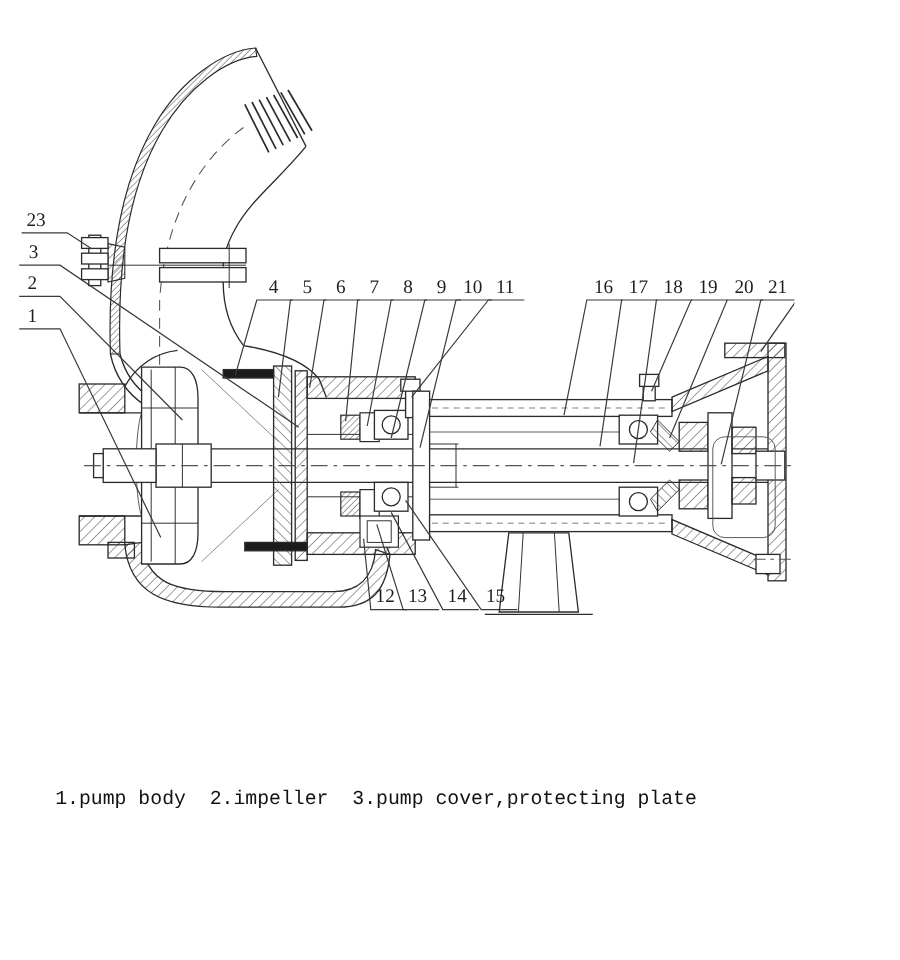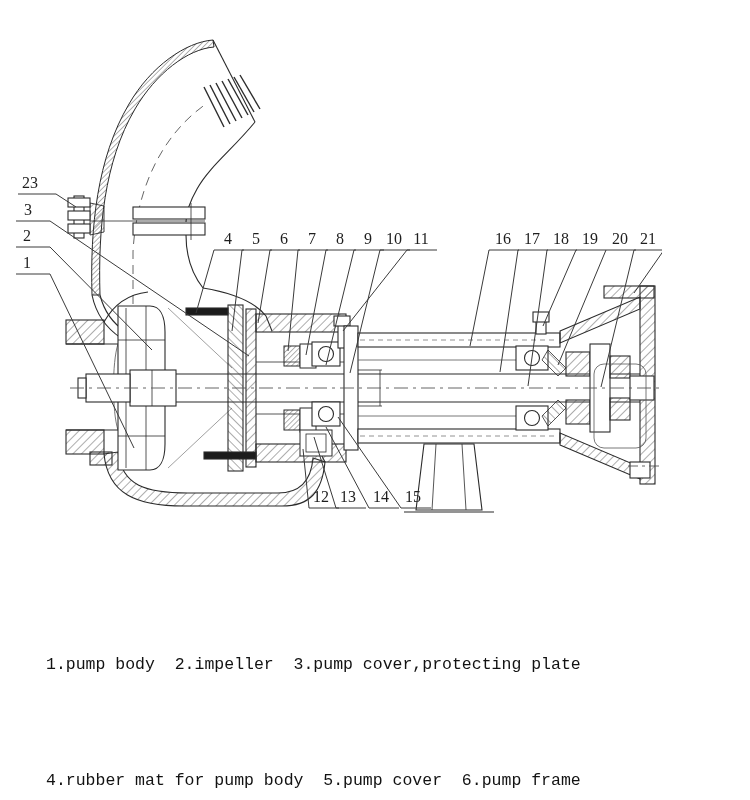--- a/index.html
+++ b/index.html
@@ -265,21 +265,20 @@
         </g>
         <g>
           <polyline points="694,250 664,250 634,293" fill="none" stroke="#3a3a3a" stroke-width="1"></polyline>
           <text x="678" y="244" text-anchor="middle" class="callout">22</text>
         </g>
       </g>
 </svg>
 
 <div class="legend">
   <div class="legend-line">1.pump body  2.impeller  3.pump cover,protecting plate</div>
-  <div class="legend-line">4.rubber mat for pump body  5.pump cover  6.pump frame</div>
   
   
   
   
   
 </div>
 
 </div>
 
 </body></html>

